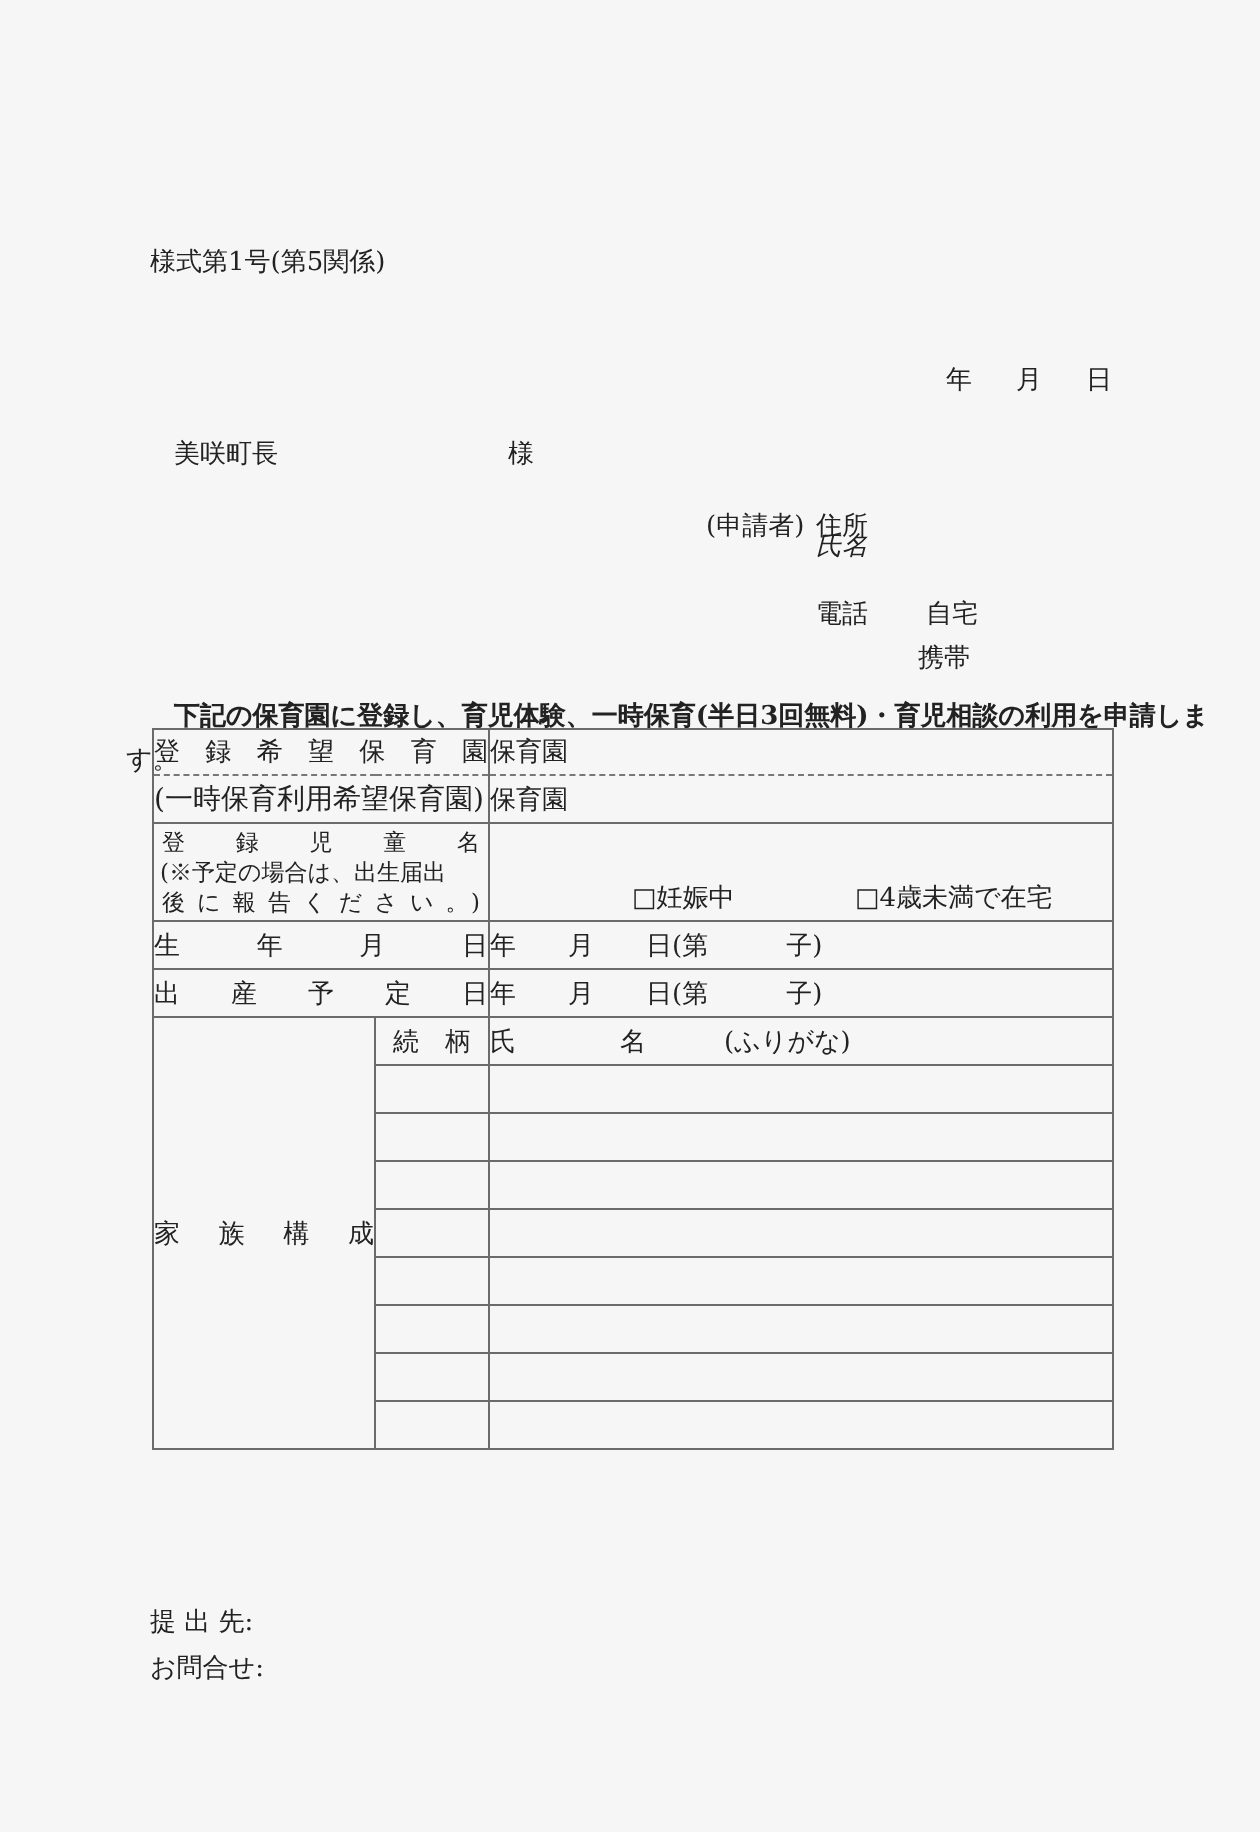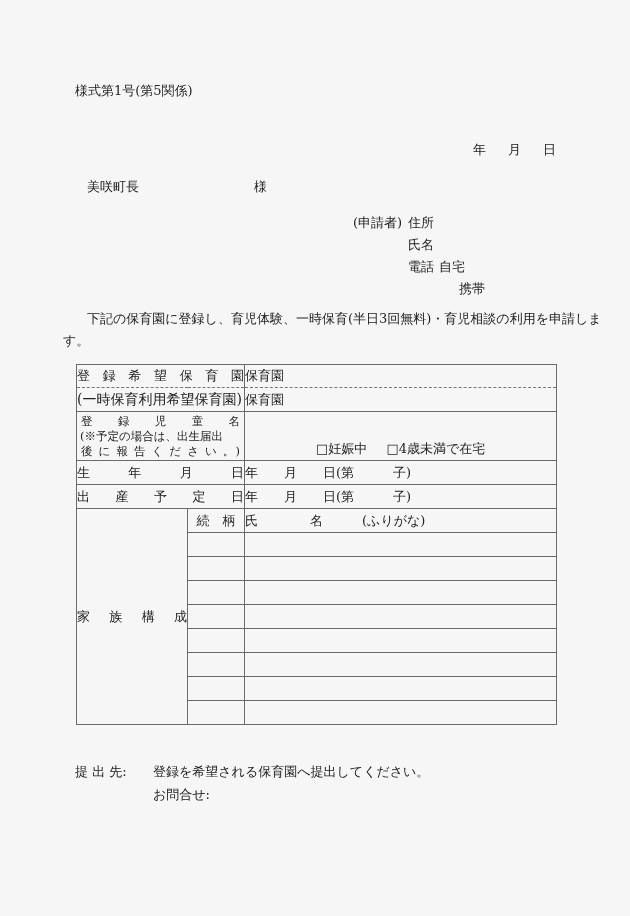--- a/index.html
+++ b/index.html
@@ -1,34 +1,34 @@
 <!DOCTYPE html>
 <html><head>
 <meta charset="utf-8">
 <style>
   html,body{margin:0;padding:0;background:#f6f6f6;}
   .page{
     position:relative;width:630px;height:916px;background:#f6f6f6;
     font-family:"DejaVu Serif","Liberation Serif",serif;
     font-size:13px;color:#222;overflow:hidden;
   }
-  .abs{position:absolute;}
+  .abs{position:absolute;margin-top:40px;}
   .form-number{left:75px;top:82px;}
   .title{left:0;right:0;top:119px;text-align:center;letter-spacing:.5px;}
   .date-line{top:141px;right:74px;display:flex;gap:22px;}
   .addressee-name{left:87px;top:178px;}
   .addressee-honorific{left:254px;top:178px;}
   .applicant-label{left:353px;top:214px;}
   .addr-label{left:408px;top:214px;}
-  .name-label{left:408px;top:236px;}
+  .name-label{left:408px;top:224px;font-style:italic;}
   .phone-label{left:408px;top:258px;}
-  .home-label{left:439px;top:258px;}
+  .home-label{left:463px;top:258px;}
   .mobile-label{left:459px;top:280px;}
   .intro{left:63px;top:308px;line-height:22px;white-space:nowrap;}
-  .intro-l1{text-indent:11px;}
+  .intro-l1{text-indent:11px;font-weight:bold;}
 
   table.reg-table{
     position:absolute;left:76px;top:364px;width:480px;
     border-collapse:collapse;table-layout:fixed;
     font-size:13px;color:#222;
   }
   table.reg-table td{
     border:1px solid #6b6b6b;padding:0;vertical-align:middle;overflow:hidden;
   }
   tr.r1 td{height:22px;border-bottom:1px dashed #777;margin-left:32px;}
@@ -38,21 +38,21 @@
   .jlbl{text-align:justify;text-align-last:justify;padding:0 6px;}
   td.jlbl{padding:0 6px;}
   .lbl2{font-size:14px;padding-left:3px;white-space:nowrap;}
   .val-right{text-align:left;padding-right:6px;}
   .val-left{padding-left:104px;white-space:nowrap;}
   td.child-lbl{vertical-align:top;font-size:11.5px;line-height:15px;padding-top:3px;}
   td.child-lbl .jlbl{padding:0 4px;}
   td.child-lbl .note1{padding:0 3px;white-space:nowrap;}
   td.checkbox-cell{vertical-align:top;}
   .checkbox-line{padding-left:71px;padding-top:26px;white-space:nowrap;}
-  .cb2{margin-left:15px;text-align:right;}
+  .cb2{margin-left:56px;text-align:right;}
   td.family-lbl{vertical-align:middle;}
   td.rel-hdr{text-align:center;white-space:nowrap;}
   td.name-hdr{padding-left:111px;white-space:nowrap;}
 
   .footer{
     left:75px;top:761px;display:grid;grid-template-columns:78px auto;
     line-height:22.5px;white-space:nowrap;
   }
 </style>
 </head>
@@ -155,18 +155,17 @@
       </tr>
       <tr class="fr">
         <td></td>
         <td></td>
       </tr>
     </tbody>
   </table>
 
   <div class="abs footer">
     <div>提 出 先:</div>
-    <div>登録を希望される保育園へ提出してください。</div>
     <div></div>
     <div>お問合せ:</div>
   </div>
 
 </div>
 
 </body></html>

